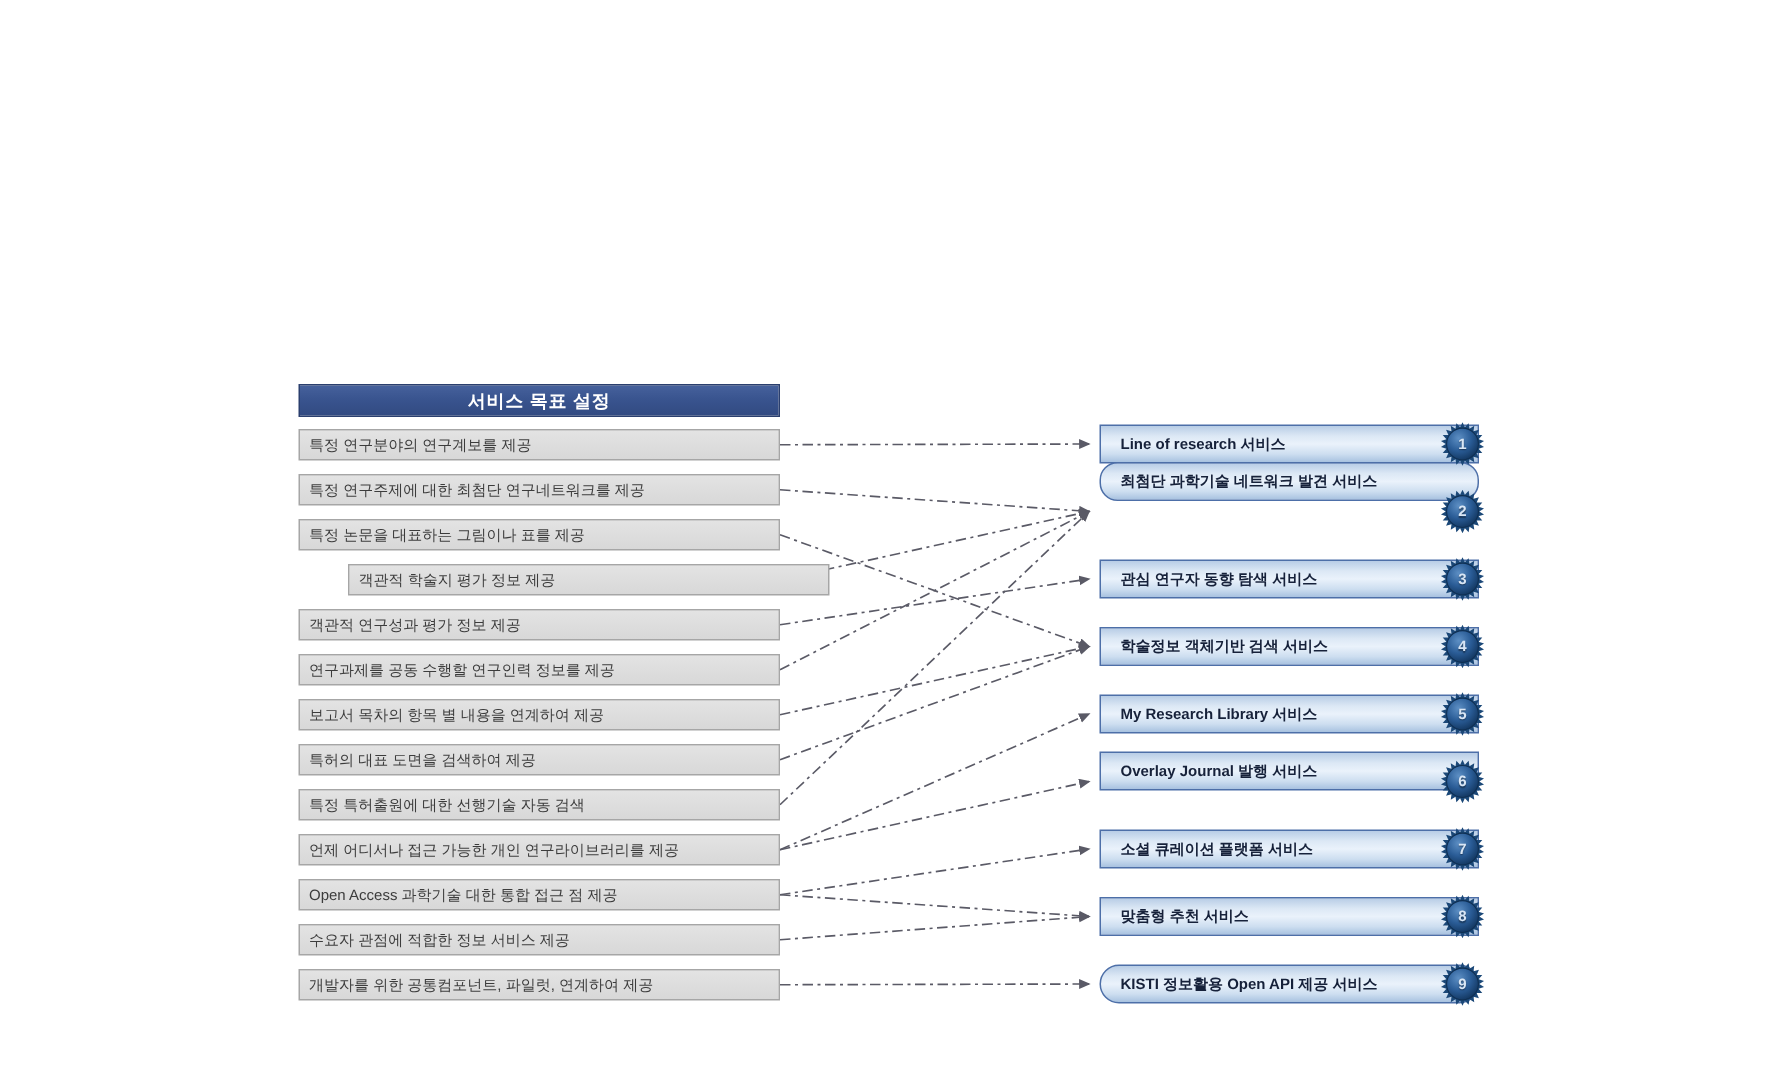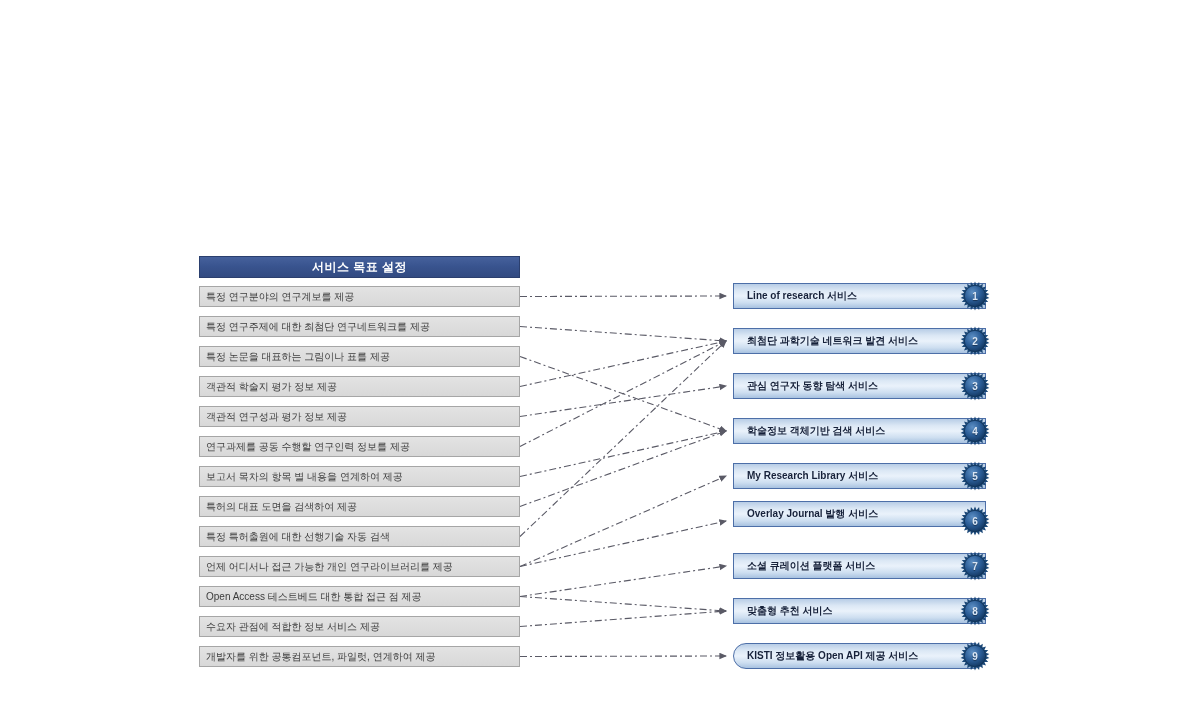--- a/index.html
+++ b/index.html
@@ -143,49 +143,49 @@
         <path d="M520,626.5 L726,611"></path>
         <path d="M520,656.5 L726,656"></path>
       </g>
   </svg>
 
   <div class="col-header" id="left-header">서비스 목표 설정</div>
   <div id="left-items">
       <div class="goal-box" style="top: 286px;">특정 연구분야의 연구계보를 제공</div>
       <div class="goal-box" style="top: 316px;">특정 연구주제에 대한 최첨단 연구네트워크를 제공</div>
       <div class="goal-box" style="top: 346px;">특정 논문을 대표하는 그림이나 표를 제공</div>
-      <div class="goal-box" style="top: 376px;">객관적 학술지 평가 정보 제공</div>
+      <div class="goal-box" style="top: 376px; margin-left: 33px;">객관적 학술지 평가 정보 제공</div>
       <div class="goal-box" style="top: 406px;">객관적 연구성과 평가 정보 제공</div>
       <div class="goal-box" style="top: 436px;">연구과제를 공동 수행할 연구인력 정보를 제공</div>
       <div class="goal-box" style="top: 466px;">보고서 목차의 항목 별 내용을 연계하여 제공</div>
       <div class="goal-box" style="top: 496px;">특허의 대표 도면을 검색하여 제공</div>
       <div class="goal-box" style="top: 526px;">특정 특허출원에 대한 선행기술 자동 검색</div>
       <div class="goal-box" style="top: 556px;">언제 어디서나 접근 가능한 개인 연구라이브러리를 제공</div>
-      <div class="goal-box" style="top: 586px;">Open Access 테스트베드 대한 통합 접근 점 제공</div>
+      <div class="goal-box" style="top: 586px;">Open Access 과학기술 대한 통합 접근 점 제공</div>
       <div class="goal-box" style="top: 616px;">수요자 관점에 적합한 정보 서비스 제공</div>
       <div class="goal-box" style="top: 646px;">개발자를 위한 공통컴포넌트, 파일럿, 연계하여 제공</div>
     </div>
 
   <div id="right-items">
       <div class="svc-box" style="top: 283px;">Line of research 서비스</div>
       <div class="badge" style="left: 960px; top: 281px;">
         <svg viewBox="0 0 30 30">
           <defs>
             <radialGradient id="bg0" cx="38%" cy="32%" r="72%">
               <stop offset="0%" stop-color="#5d8fc4"></stop>
               <stop offset="55%" stop-color="#2a5c96"></stop>
               <stop offset="100%" stop-color="#12365f"></stop>
             </radialGradient>
           </defs>
           <polygon points="15.00,0.50 16.59,3.91 19.09,1.09 19.65,4.81 22.84,2.80 22.33,6.54 25.96,5.50 24.42,8.94 28.19,8.98 25.75,11.84 29.35,12.94 26.20,15.00 29.35,17.06 25.75,18.16 28.19,21.02 24.42,21.06 25.96,24.50 22.33,23.46 22.84,27.20 19.65,25.19 19.09,28.91 16.59,26.09 15.00,29.50 13.41,26.09 10.91,28.91 10.35,25.19 7.16,27.20 7.67,23.46 4.04,24.50 5.58,21.06 1.81,21.02 4.25,18.16 0.65,17.06 3.80,15.00 0.65,12.94 4.25,11.84 1.81,8.98 5.58,8.94 4.04,5.50 7.67,6.54 7.16,2.80 10.35,4.81 10.91,1.09 13.41,3.91" fill="#1b4878"></polygon>
           <circle cx="15" cy="15" r="10.6" fill="url(#bg0)" stroke="#0f2f52" stroke-width="0.7"></circle>
         </svg>
         <span class="badge-num">1</span>
       </div>
-      <div class="svc-box" style="top: 328px;">최첨단 과학기술 네트워크 발견 서비스</div>
+      <div class="svc-box" style="top: 308px; border-radius: 12px;">최첨단 과학기술 네트워크 발견 서비스</div>
       <div class="badge" style="left: 960px; top: 326px;">
         <svg viewBox="0 0 30 30">
           <defs>
             <radialGradient id="bg1" cx="38%" cy="32%" r="72%">
               <stop offset="0%" stop-color="#5d8fc4"></stop>
               <stop offset="55%" stop-color="#2a5c96"></stop>
               <stop offset="100%" stop-color="#12365f"></stop>
             </radialGradient>
           </defs>
           <polygon points="15.00,0.50 16.59,3.91 19.09,1.09 19.65,4.81 22.84,2.80 22.33,6.54 25.96,5.50 24.42,8.94 28.19,8.98 25.75,11.84 29.35,12.94 26.20,15.00 29.35,17.06 25.75,18.16 28.19,21.02 24.42,21.06 25.96,24.50 22.33,23.46 22.84,27.20 19.65,25.19 19.09,28.91 16.59,26.09 15.00,29.50 13.41,26.09 10.91,28.91 10.35,25.19 7.16,27.20 7.67,23.46 4.04,24.50 5.58,21.06 1.81,21.02 4.25,18.16 0.65,17.06 3.80,15.00 0.65,12.94 4.25,11.84 1.81,8.98 5.58,8.94 4.04,5.50 7.67,6.54 7.16,2.80 10.35,4.81 10.91,1.09 13.41,3.91" fill="#1b4878"></polygon>

